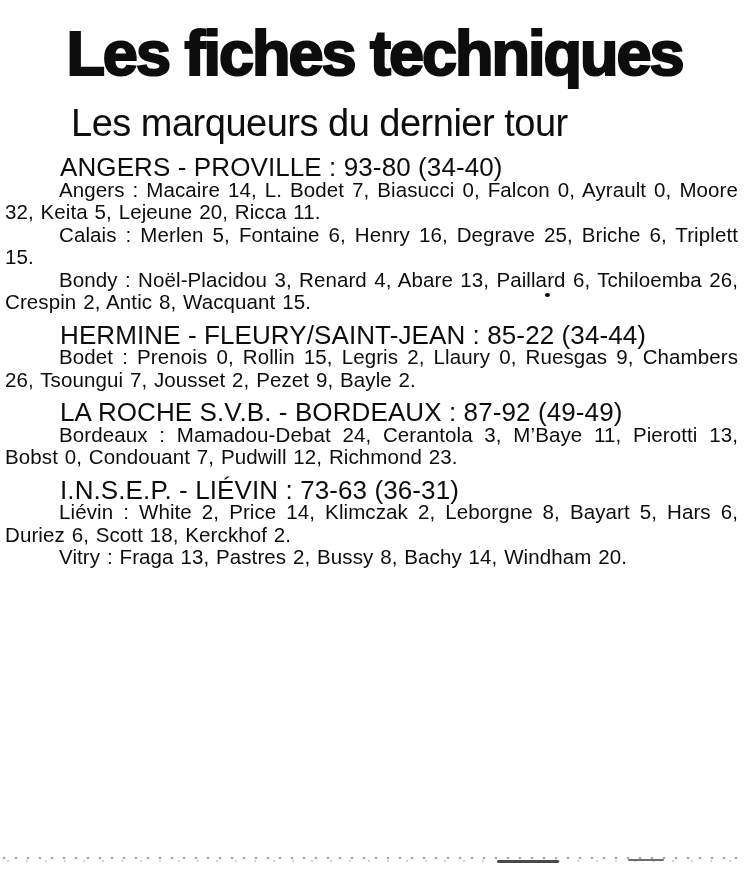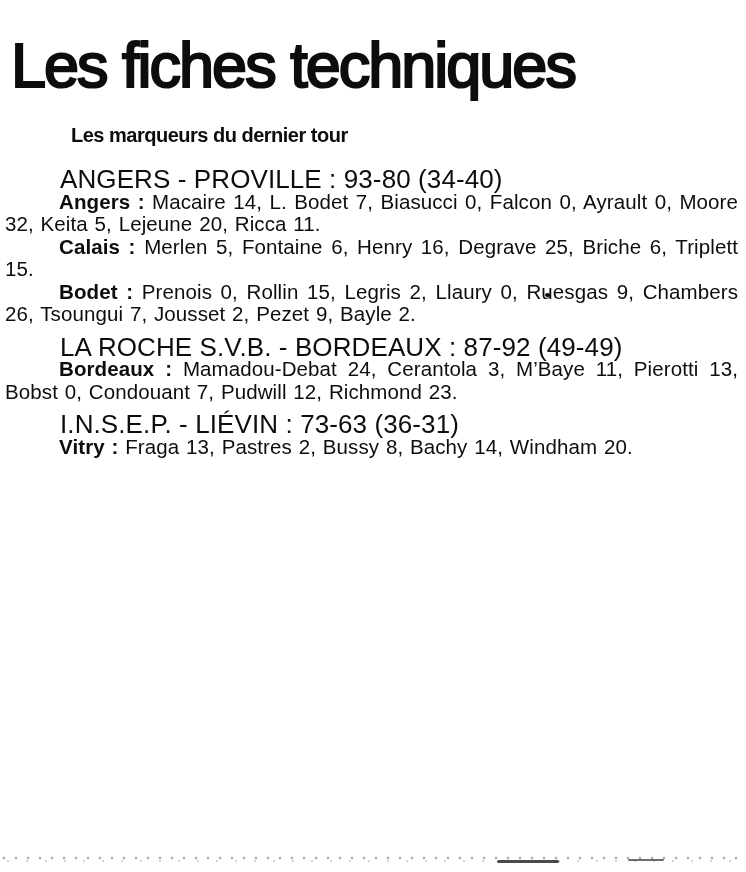--- a/index.html
+++ b/index.html
@@ -16,33 +16,34 @@
   }
   .page {
     position: relative;
     width: 746px;
     height: 872px;
     box-sizing: border-box;
     padding: 6px 8px 0 5px;
     background: #ffffff;
   }
   .title {
-    margin: 20px 0 0 6px;
+    margin: 8px 0 0 6px;
     font-size: 63px;
     line-height: 78px;
-    font-weight: 400;
+    font-weight: 700;
     letter-spacing: -2px;
     -webkit-text-stroke: 2.2px #0d0d0d;
     white-space: nowrap;
+    text-align: center;
   }
   .subtitle {
     margin: 13px 0 0 66px;
-    font-size: 20px;
+    font-size: 38px;
     line-height: 36px;
-    font-weight: 700;
+    font-weight: 400;
     letter-spacing: -0.5px;
   }
   .matches {
     margin-top: 15px;
   }
   .match-header {
     margin: 10px 0 0 55px;
     font-size: 26px;
     line-height: 22.5px;
     font-weight: 400;
@@ -52,21 +53,21 @@
   .scorers {
     margin: 0;
     font-size: 20.5px;
     line-height: 22.5px;
     text-align: justify;
     text-indent: 54px;
     letter-spacing: 0.1px;
     word-spacing: 1px;
   }
   .scorers .team-name {
-    font-weight: 700;
+    font-weight: 400;
   }
   
   .speck {
     position: absolute;
     left: 545px;
     top: 293px;
     width: 5px;
     height: 4px;
     background: #000;
     border-radius: 50%;
@@ -111,33 +112,36 @@
   <h1 class="title">Les fiches techniques</h1>
   <div class="subtitle">Les marqueurs du dernier tour</div>
   <div class="matches" id="matches">
   <section class="match">
     <h3 class="match-header">ANGERS - PROVILLE : 93-80 (34-40)</h3>
   <p class="scorers"><b class="team-name">Angers :</b> <span>Macaire 14, L. Bodet 7, Biasucci 0, Falcon 0, Ayrault 0, Moore 32, Keita 5, Lejeune 20, Ricca 11.</span></p>
       </section>
 
   <section class="match">
   <p class="scorers"><b class="team-name">Calais :</b> <span>Merlen 5, Fontaine 6, Henry 16, Degrave 25, Briche 6, Triplett 15.</span></p>
+        <p class="scorers"><b class="team-name">Bondy :</b> <span>Noël-Placidou 3, Renard 4, Abare 13, Paillard 6, Tchiloemba 26, Crespin 2, Antic 8, Wacquant 15.</span></p>
       </section>
 
   <section class="match">
+    <h3 class="match-header">HERMINE - FLEURY/SAINT-JEAN : 85-22 (34-44)</h3>
         <p class="scorers"><b class="team-name">Bodet :</b> <span>Prenois 0, Rollin 15, Legris 2, Llaury 0, Ruesgas 9, Chambers 26, Tsoungui 7, Jousset 2, Pezet 9, Bayle 2.</span></p>
       </section>
 
   <section class="match">
     <h3 class="match-header">LA ROCHE S.V.B. - BORDEAUX : 87-92 (49-49)</h3>
         <p class="scorers"><b class="team-name">Bordeaux :</b> <span>Mamadou-Debat 24, Cerantola 3, M’Baye 11, Pierotti 13, Bobst 0, Condouant 7, Pudwill 12, Richmond 23.</span></p>
       </section>
 
   <section class="match">
     <h3 class="match-header">I.N.S.E.P. - LIÉVIN : 73-63 (36-31)</h3>
+        <p class="scorers"><b class="team-name">Liévin :</b> <span>White 2, Price 14, Klimczak 2, Leborgne 8, Bayart 5, Hars 6, Duriez 6, Scott 18, Kerckhof 2.</span></p>
       </section>
 
   <section class="match">
         <p class="scorers"><b class="team-name">Vitry :</b> <span>Fraga 13, Pastres 2, Bussy 8, Bachy 14, Windham 20.</span></p>
       </section>
 </div>
   <div class="speck"></div>
   <div class="noise-band"></div>
   <div class="noise-dash-1"></div>
   <div class="noise-dash-2"></div>

